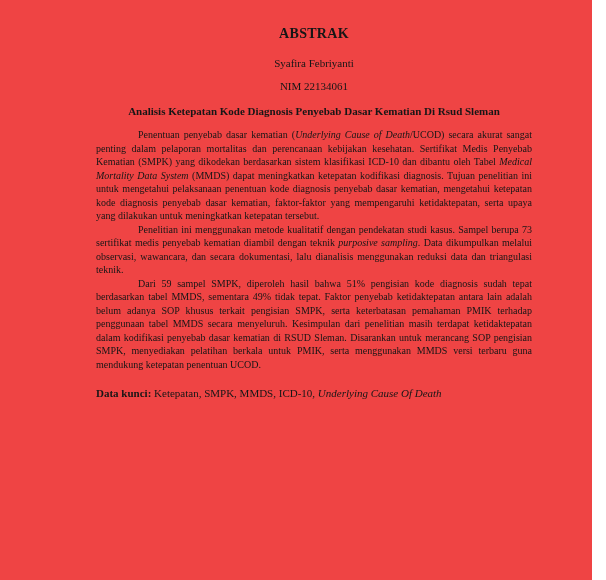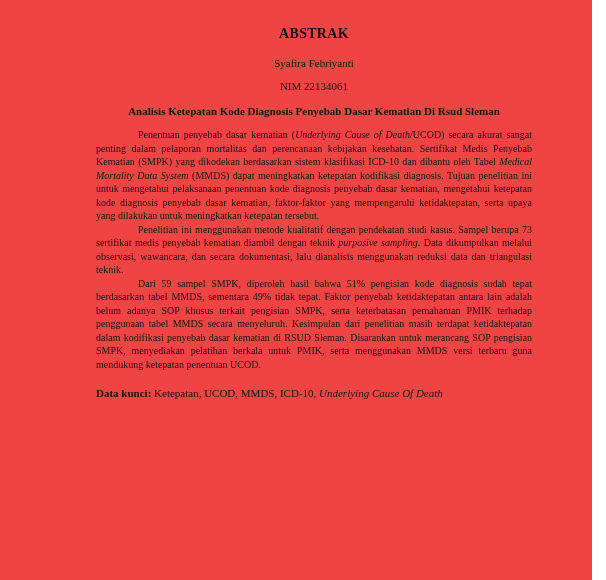--- a/index.html
+++ b/index.html
@@ -82,16 +82,16 @@
     <div class="nim">NIM 22134061</div>
 
     <div class="thesis-title">Analisis Ketepatan Kode Diagnosis Penyebab Dasar Kematian Di Rsud Sleman</div>
 
     <div class="body-text">
       <p><span>Penentuan penyebab dasar kematian (</span><span class="it">Underlying Cause of Death</span><span>/UCOD) secara akurat sangat penting dalam pelaporan mortalitas dan perencanaan kebijakan kesehatan. Sertifikat Medis Penyebab Kematian (SMPK) yang dikodekan berdasarkan sistem klasifikasi ICD-10 dan dibantu oleh Tabel </span><span class="it">Medical Mortality Data System</span><span> (MMDS) dapat meningkatkan ketepatan kodifikasi diagnosis. Tujuan penelitian ini untuk mengetahui pelaksanaan penentuan kode diagnosis penyebab dasar kematian, mengetahui ketepatan kode diagnosis penyebab dasar kematian, faktor-faktor yang mempengaruhi ketidaktepatan, serta upaya yang dilakukan untuk meningkatkan ketepatan tersebut.</span></p>
       <p><span>Penelitian ini menggunakan metode kualitatif dengan pendekatan studi kasus. Sampel berupa 73 sertifikat medis penyebab kematian diambil dengan teknik </span><span class="it">purposive sampling</span><span>. Data dikumpulkan melalui observasi, wawancara, dan secara dokumentasi, lalu dianalisis menggunakan reduksi data dan triangulasi teknik.</span></p>
       <p><span>Dari 59 sampel SMPK, diperoleh hasil bahwa 51% pengisian kode diagnosis sudah tepat berdasarkan tabel MMDS, sementara 49% tidak tepat. Faktor penyebab ketidaktepatan antara lain adalah belum adanya SOP khusus terkait pengisian SMPK, serta keterbatasan pemahaman PMIK terhadap penggunaan tabel MMDS secara menyeluruh. Kesimpulan dari penelitian masih terdapat ketidaktepatan dalam kodifikasi penyebab dasar kematian di RSUD Sleman. Disarankan untuk merancang SOP pengisian SMPK, menyediakan pelatihan berkala untuk PMIK, serta menggunakan MMDS versi terbaru guna mendukung ketepatan penentuan UCOD.</span></p>
     </div>
 
-    <div class="keywords"><span class="b">Data kunci:</span><span> Ketepatan, UCOD, MMDS, ICD-10, </span><span class="it">Underlying Cause Of Death</span></div>
+    <div class="keywords"><span class="b">Data kunci:</span><span> Ketepatan, SMPK, MMDS, ICD-10, </span><span class="it">Underlying Cause Of Death</span></div>
 
   </div>
 </div>
 
 </body></html>

